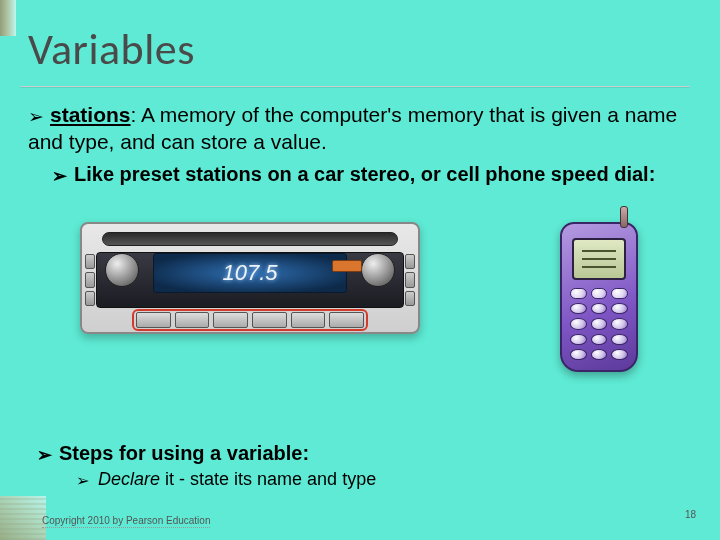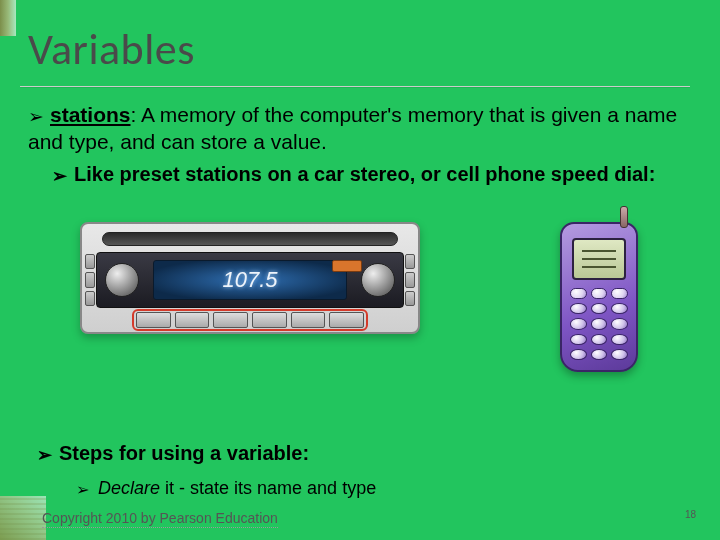--- a/index.html
+++ b/index.html
@@ -1,18 +1,18 @@
 <!DOCTYPE html>
 <html><head>
 <meta charset="utf-8">
 <style>
   * { box-sizing: border-box; margin: 0; padding: 0; }
   html, body { width: 720px; height: 540px; overflow: hidden; font-family: Verdana, Arial, sans-serif; background: #fff; }
   .slide {
-    width: 720px; height: 540px; position: relative; background: #22c55e;
+    width: 720px; height: 540px; position: relative; background: #5eead4;
   }
   .accent-top {
     position: absolute; left: 0; top: 0; width: 16px; height: 36px;
     background: linear-gradient(to right, #b86a3d 0%, #e6b089 50%, #fff 100%);
     opacity: 0.6;
   }
   .accent-bottom {
     position: absolute; left: 0; bottom: 0; width: 46px; height: 44px;
     background:
       repeating-linear-gradient(0deg, rgba(184,106,61,0.25) 0 2px, transparent 2px 5px),
@@ -28,21 +28,21 @@
     position: absolute; left: 28px; top: 22px;
     font-family: Calibri, Arial, sans-serif;
     font-size: 44px; color: #4a4a4a; letter-spacing: 0.5px;
   }
   .body {
     position: absolute; left: 28px; right: 30px; top: 102px;
     color: #000; font-size: 21px; line-height: 1.28;
   }
   .lvl1 { margin: 0 0 6px 0; }
   .lvl2 { margin: 4px 0 4px 24px; font-size: 20px; font-weight: bold; }
-  .lvl3 { margin: 13px 0 2px 48px; font-size: 18px; }
+  .lvl3 { margin: 4px 0 2px 48px; font-size: 18px; }
   .bul { display: inline-block; width: 22px; }
   .curly { font-family: 'Segoe Script', 'Comic Sans MS', cursive; font-size: 0.9em; position: relative; top: 1px; }
   .term { font-weight: bold; text-decoration: underline; }
   .italic { font-style: italic; }
   .images-row {
     position: absolute; left: 80px; top: 222px; right: 40px; height: 140px;
     display: flex; align-items: flex-start; gap: 140px;
   }
   
   .stereo {
@@ -53,21 +53,21 @@
   }
   .stereo .slot {
     position: absolute; left: 20px; right: 20px; top: 8px; height: 14px;
     background: linear-gradient(#2b2b2b,#555);
     border-radius: 7px; border: 1px solid #222;
   }
   .stereo .panel {
     position: absolute; left: 14px; right: 14px; top: 28px; bottom: 24px;
     background: linear-gradient(#3a3a44,#1b1b22);
     border: 1px solid #111; border-radius: 4px;
-    display: flex; align-items: center;
+    display: flex; align-items: flex-start;
   }
   .stereo .knob {
     width: 34px; height: 34px; border-radius: 50%;
     background: radial-gradient(circle at 35% 30%, #eee, #888 60%, #444);
     border: 1px solid #222; margin: 0 8px;
   }
   .stereo .display {
     flex: 1; height: 40px; margin: 0 6px;
     background: radial-gradient(ellipse at center, #2f6fb3 0%, #0d2a4a 80%);
     border: 1px solid #0a1a2c; border-radius: 3px;
@@ -124,21 +124,21 @@
   }
   .phone .key {
     background: radial-gradient(circle at 35% 30%, #fff, #cfc2ea 55%, #8a6cc0);
     border:1px solid #3a2566; border-radius:50%;
   }
   .phone .navkey {
     background: radial-gradient(circle at 35% 30%, #fff, #e0d6f2 55%, #a68ed4);
     border:1px solid #3a2566; border-radius:6px;
   }
   .copyright {
-    position: absolute; left: 42px; bottom: 12px; font-size: 14px; color: #555;
+    position: absolute; left: 42px; bottom: 12px; font-size: 10px; color: #555;
     border-bottom: 1px dotted #999; padding-bottom: 1px; margin-top: 36px;
   }
   .pagenum {
     position: absolute; right: 24px; bottom: 20px; font-size: 10px; color: #555;
   }
   .steps-block { position:absolute; left:28px; right:30px; top:438px; }
 </style>
 </head>
 <body>
 

